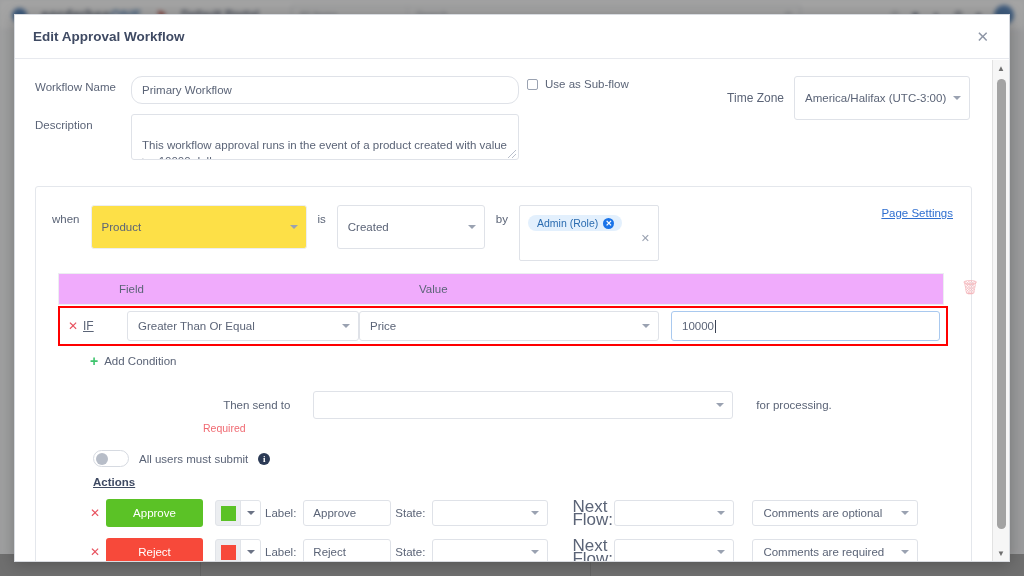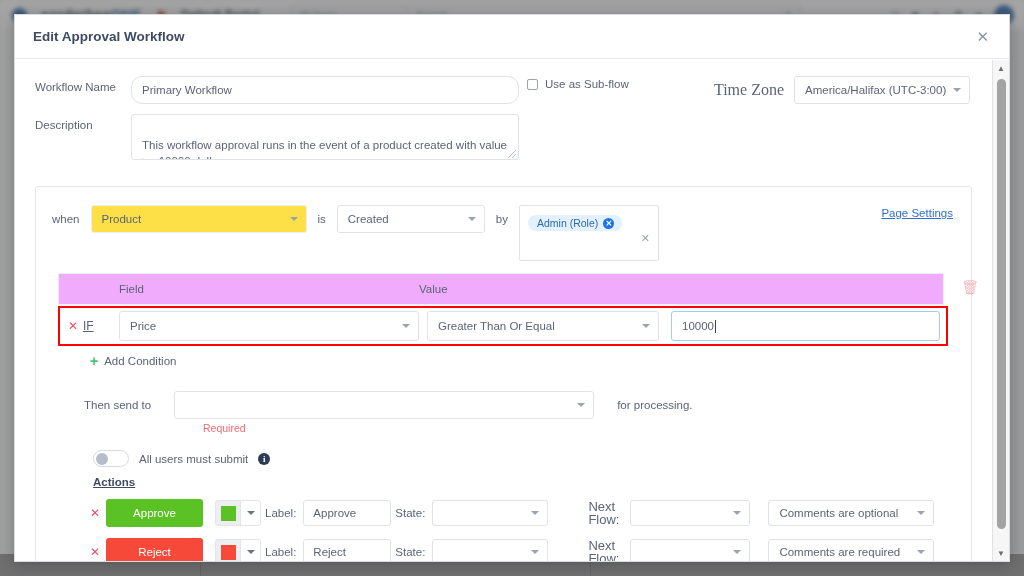--- a/index.html
+++ b/index.html
@@ -138,24 +138,24 @@
     display: flex; align-items: center; gap: 7px;
     font-size: 11.5px; color: #5b6477;
   }
   .cbox {
     width: 11px; height: 11px; border: 1px solid #9aa2b1; border-radius: 2px; background: #fff;
   }
   .tzwrap {
     position: absolute; right: 22px; top: 16px;
     display: flex; align-items: center; gap: 10px;
   }
-  .tzlabel { font-size: 16px; color: #5b6477; font-family: Liberation Serif, serif; }
+  .tzlabel { font-size: 12px; color: #5b6477; }
   .select {
     border: 1px solid #dfe2e8; border-radius: 3px; background: #fff;
-    height: 28px; display: flex; align-items: center; padding: 0 22px 0 10px;
+    height: 44px; display: flex; align-items: center; padding: 0 22px 0 10px;
     font-size: 11.5px; color: #5b6477; position: relative;
   }
   .select .caret {
     position: absolute; right: 8px; top: 50%; margin-top: -2px;
     width: 0; height: 0;
     border-left: 4px solid transparent; border-right: 4px solid transparent;
     border-top: 4px solid #9aa2b1;
   }
 
   
@@ -236,20 +236,21 @@
   .add-cond {
     margin: 7px 0 0 32px; font-size: 11.5px; color: #5b6477;
     display: flex; align-items: center; gap: 6px;
   }
   .add-cond .plus { color: #3ec46d; font-size: 14px; font-weight: bold; }
 
   
   .send-row {
     display: flex; align-items: center; gap: 23px;
     margin: 22px 0 0 48px;
+    justify-content: center;
   }
   .send-lbl { font-size: 11.5px; color: #5b6477; }
   .sel-send { width: 420px; height: 28px; }
   .proc-lbl { font-size: 11.5px; color: #5b6477; }
   .required {
     margin: 3px 0 0 167px; font-size: 10.5px; color: #f06a72;
   }
 
   
   .toggle-row {
@@ -304,21 +305,21 @@
     border-top: 4px solid #6b7385;
   }
   .inline-lbl { font-size: 11.5px; color: #5b6477; margin-left: 4px; }
   .small-input {
     width: 88px; height: 26px; border: 1px solid #dfe2e8; border-radius: 3px;
     font-size: 11.5px; color: #5b6477; padding: 0 9px; margin-left: 7px;
     display: flex; align-items: center; background: #fff;
   }
   .sel-state { width: 116px; height: 26px; margin-left: 7px; }
   .nextflow-lbl {
-    font-size: 13px; color: #5b6477; margin-left: 40px;
+    font-size: 17px; color: #5b6477; margin-left: 24px;
     width: 36px; line-height: 13px;
   }
   .sel-next { width: 120px; height: 26px; margin-left: 6px; }
   .sel-comments { width: 166px; height: 26px; margin-left: 18px; }
 </style>
 </head>
 <body>
 
 <div class="bg-app">
   <div class="bg-topbar">
@@ -422,26 +423,26 @@
       <div class="cond-wrap">
         <div class="cond-head">
           <div class="ch-spacer"></div>
           <div class="ch-field">Field</div>
           <div class="ch-val">Value</div>
         </div>
 
         <div class="cond-row">
           <div class="rm-x">✕</div>
           <div class="if-lbl">IF</div>
+          <div class="select sel-op">
+            <span>Greater Than Or Equal</span>
+            <span class="caret"></span>
+          </div>
           <div class="select sel-field">
             <span>Price</span>
-            <span class="caret"></span>
-          </div>
-          <div class="select sel-op">
-            <span>Greater Than Or Equal</span>
             <span class="caret"></span>
           </div>
           <div class="val-input">
             <span>10000</span>
               <span class="caret-bar"></span>
           </div>
         </div>
 
         <div class="trash">🗑</div>
 

